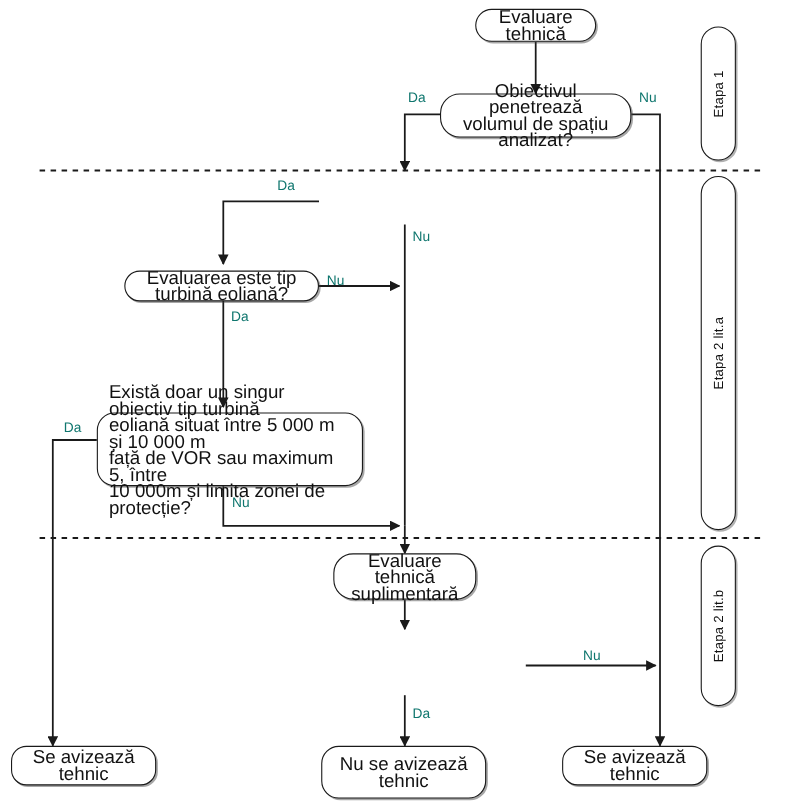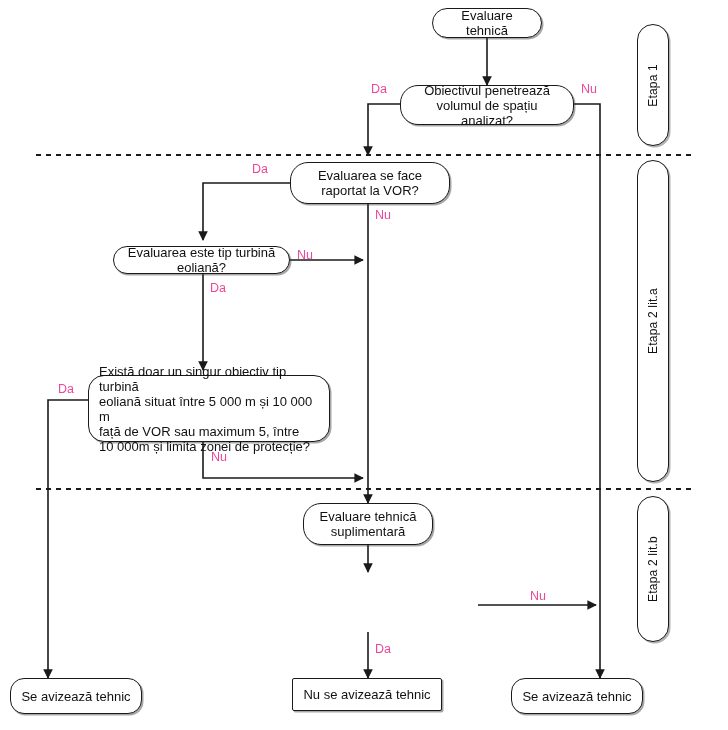--- a/index.html
+++ b/index.html
@@ -27,21 +27,21 @@
   }
   .node {
     position: absolute;
     box-sizing: border-box;
     border: 1.6px solid #1a1a1a;
     background: #ffffff;
     display: flex;
     align-items: center;
     justify-content: center;
     text-align: center;
-    font-size: 13px;
+    font-size: 17px;
     line-height: 15px;
     color: #111111;
     padding: 2px 8px;
     border-radius: 18px;
     box-shadow: 1.5px 1.5px 0 rgba(60,60,60,0.45);
   }
   .node.left-align {
     justify-content: flex-start;
     text-align: left;
   }
@@ -65,21 +65,21 @@
     writing-mode: vertical-rl;
     transform: rotate(180deg);
     font-size: 12px;
     letter-spacing: 0.2px;
     white-space: nowrap;
     color: #111111;
   }
   .edge-label {
     position: absolute;
     font-size: 12.5px;
-    color: #ec4899;
+    color: #0f766e;
     white-space: nowrap;
   }
 </style>
 </head>
 <body>
 
 <div id="canvas">
 
   <svg id="flow-svg" viewBox="0 0 728 730" xmlns="http://www.w3.org/2000/svg">
     <defs>
@@ -125,24 +125,20 @@
 
   <div class="node" style="left:432px; top:8px; width:110px; height:30px; border-radius:15px;">
     <span class="node-text">Evaluare tehnică</span>
   </div>
 
   <div class="node" style="left:400px; top:85px; width:174px; height:40px; border-radius:18px;text-align:center;">
     <span class="node-text">Obiectivul penetrează
 volumul de spațiu analizat?</span>
   </div>
 
-  <div class="node" style="left:290px; top:162px; width:160px; height:42px; border-radius:18px;">
-    <span class="node-text">Evaluarea se face
-raportat la VOR?</span>
-  </div>
 
   <div class="node" style="left:113px; top:246px; width:177px; height:28px; border-radius:14px;">
     <span class="node-text">Evaluarea este tip turbină eoliană?</span>
   </div>
 
   <div class="node left-align" style="left:88px; top:375px; width:242px; height:67px; border-radius:16px; padding-left:10px;">
     <span class="node-text">Există doar un singur obiectiv tip turbină
 eoliană situat între 5 000 m și 10 000 m
 față de VOR sau maximum 5, între
 10 000m și limita zonei de protecție?</span>
@@ -151,21 +147,21 @@
   <div class="node" style="left:303px; top:503px; width:130px; height:42px; border-radius:18px;">
     <span class="node-text">Evaluare tehnică
 suplimentară</span>
   </div>
 
 
   <div class="node" style="left:10px; top:678px; width:132px; height:36px; border-radius:14px;">
     <span class="node-text">Se avizează tehnic</span>
   </div>
 
-  <div class="node" style="left:292px; top:678px; width:150px; height:33px; border-radius:2px;">
+  <div class="node" style="left:292px; top:678px; width:150px; height:48px; border-radius:16px;">
     <span class="node-text">Nu se avizează tehnic</span>
   </div>
 
   <div class="node" style="left:511px; top:678px; width:132px; height:36px; border-radius:14px;">
     <span class="node-text">Se avizează tehnic</span>
   </div>
 
   <div class="edge-label" style="left:371px; top:82px;">Da</div>
   <div class="edge-label" style="left:581px; top:82px;">Nu</div>
 

